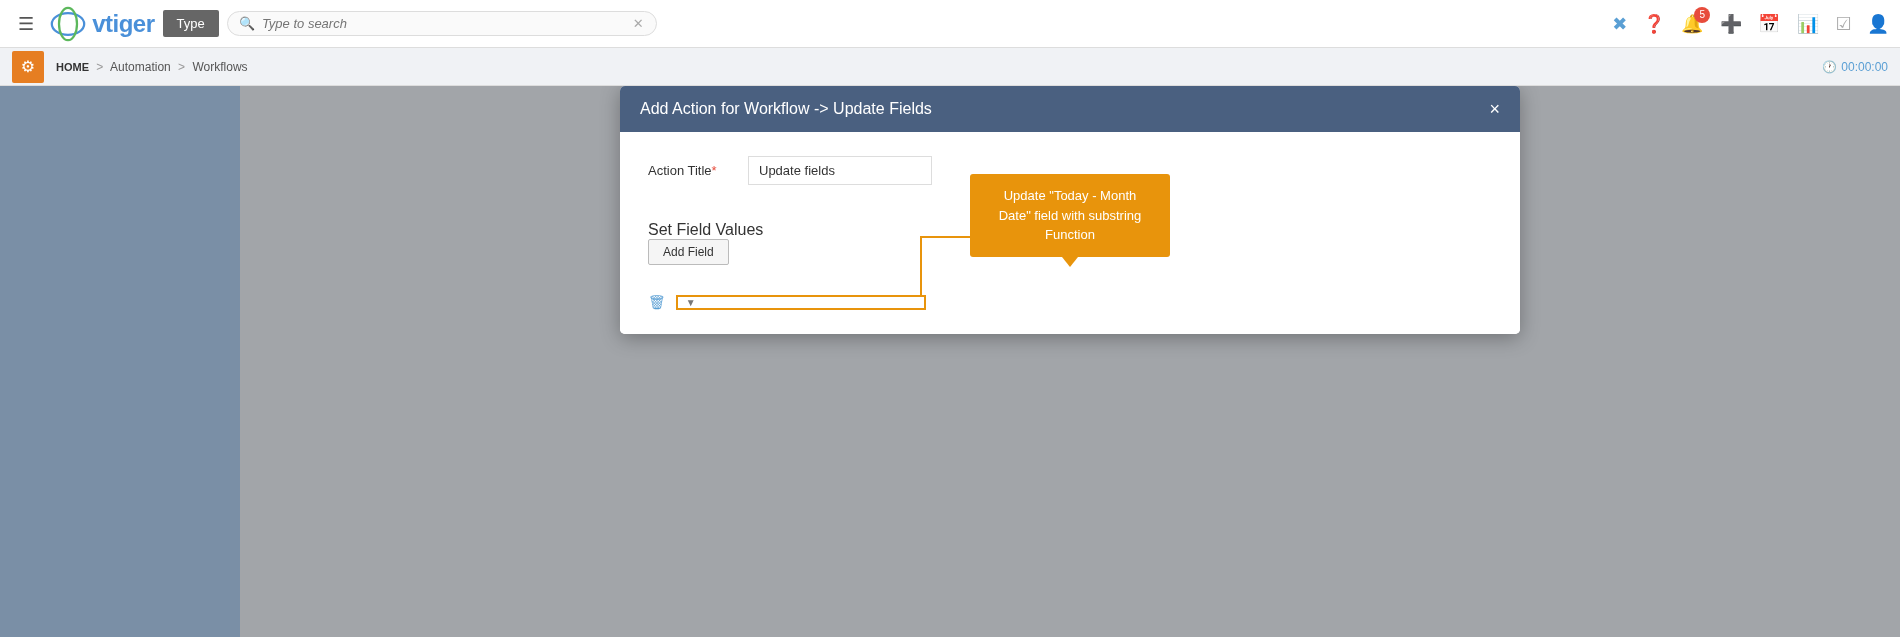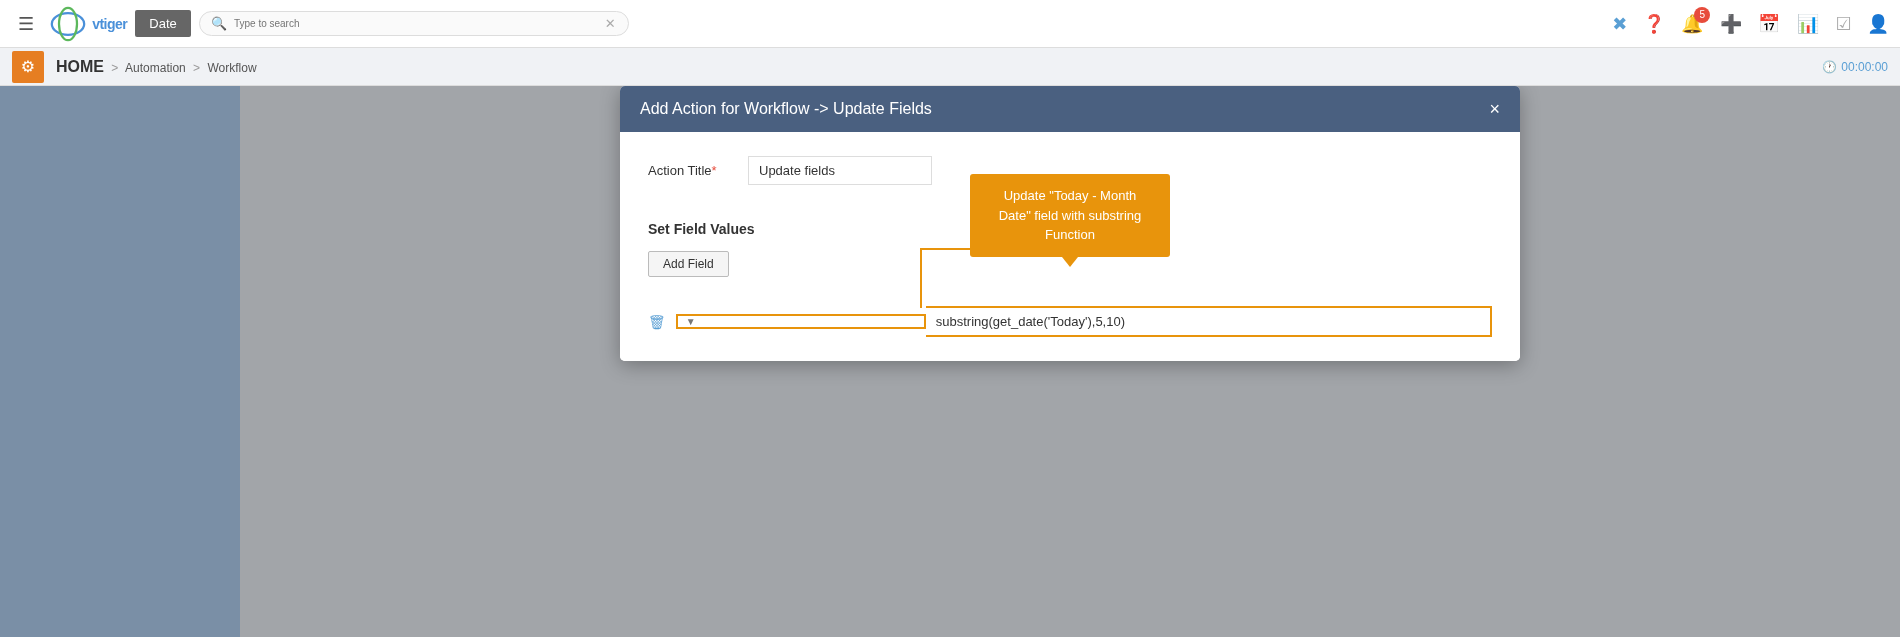--- a/index.html
+++ b/index.html
@@ -28,21 +28,21 @@
     .logo-area {
       display: flex;
       align-items: center;
       gap: 6px;
     }
     .logo-icon {
       width: 36px;
       height: 36px;
     }
     .logo-text {
-      font-size: 14px;
+      font-size: 24px;
       font-weight: bold;
       color: #4a90d9;
       letter-spacing: -0.5px;
     }
     .menu-btn {
       background: #666;
       color: #fff;
       border: none;
       padding: 6px 14px;
       font-size: 13px;
@@ -56,23 +56,24 @@
       border-radius: 20px;
       padding: 4px 12px;
       flex: 1;
       max-width: 430px;
       background: #fafafa;
     }
     .search-bar input {
       border: none;
       background: none;
       outline: none;
-      font-size: 10px;
+      font-size: 13px;
       color: #701a75;
       width: 100%;
+      font-style: italic;
     }
     .search-icon { color: #aaa; margin-right: 6px; }
     .search-clear { color: #aaa; cursor: pointer; }
     .nav-spacer { flex: 1; }
     .nav-icons {
       display: flex;
       align-items: center;
       gap: 16px;
       color: #888;
     }
@@ -121,21 +122,21 @@
       margin-right: 8px;
     }
     .breadcrumb-text {
       font-size: 12px;
       color: #555;
     }
     .breadcrumb-text .home {
       font-weight: bold;
       color: #333;
       text-transform: uppercase;
-      font-size: 16px;
+      font-size: 11px;
     }
     .breadcrumb-text .sep { margin: 0 4px; color: #999; }
     .breadcrumb-spacer { flex: 1; }
     .timer-area {
       display: flex;
       align-items: center;
       gap: 4px;
       color: #5a9fd4;
       font-size: 12px;
     }
@@ -244,24 +245,23 @@
       bottom: -10px;
       left: 50%;
       transform: translateX(-50%);
       border-width: 10px 8px 0 8px;
       border-style: solid;
       border-color: #e8940c transparent transparent transparent;
     }
 
     
     .section-title {
-      font-size: 14px;
-      font-weight: bold;
-      color: #333;
-      margin-bottom: 14px;
+      font-size: 16px;
+      font-weight: normal;
+      color: #333;
     }
     .add-field-btn {
       border: 1px solid #bbb;
       background: #f5f5f5;
       padding: 5px 14px;
       font-size: 12px;
       color: #333;
       cursor: pointer;
       border-radius: 2px;
       margin-bottom: 29px;
@@ -319,21 +319,21 @@
 
 <div class="top-nav">
   <button class="hamburger-btn">☰</button>
   <div class="logo-area">
     <svg class="logo-icon" viewBox="0 0 40 40">
       <ellipse cx="20" cy="20" rx="18" ry="12" fill="none" stroke="#4a90d9" stroke-width="2.5"></ellipse>
       <ellipse cx="20" cy="20" rx="10" ry="18" fill="none" stroke="#5cb85c" stroke-width="2.5"></ellipse>
     </svg>
     <span class="logo-text">vtiger</span>
   </div>
-  <button class="menu-btn">Date</button>
+  <button class="menu-btn">Type</button>
   <div class="search-bar">
     <span class="search-icon">🔍</span>
     <input type="text" placeholder="Type to search" style="">
     <span class="search-clear">✕</span>
   </div>
   <div class="nav-spacer"></div>
   <div class="nav-icons">
     <span class="nav-icon">✖</span>
     <span class="nav-icon gray">❓</span>
     <span class="nav-icon" style="position:relative;">
@@ -348,21 +348,21 @@
   </div>
 </div>
 
 <div class="breadcrumb-bar">
   <div class="gear-icon">⚙</div>
   <div class="breadcrumb-text">
     <span class="home">HOME</span>
     <span class="sep">&gt;</span>
     <span>Automation</span>
     <span class="sep">&gt;</span>
-    <span>Workflow</span>
+    <span>Workflows</span>
   </div>
   <div class="breadcrumb-spacer"></div>
   <div class="timer-area">
     <span>🕐</span>
     <span style="color:#5a9fd4;">00:00:00</span>
   </div>
 </div>
 
 <div class="main-layout">
   <div class="sidebar"></div>
@@ -397,21 +397,20 @@
 
               <div style="position:absolute; left:272px; top:-58px; width:2px; height:60px; background:#e8940c; z-index:5;"></div>
 
               <div style="position:absolute; left:272px; top:-58px; width:110px; height:2px; background:#e8940c; z-index:5;"></div>
 
               <div class="field-row">
                 <span class="delete-icon">🗑</span>
                 <div class="field-select-wrapper">
                   <span class="select-arrow">▼</span>
                 </div>
-                <input class="field-value-input" type="text" value="substring(get_date('Today'),5,10)" style="">
               </div>
             </div>
           </div>
         </div>
       </div>
     </div>
   </div>
 </div>
 
 </body></html>

